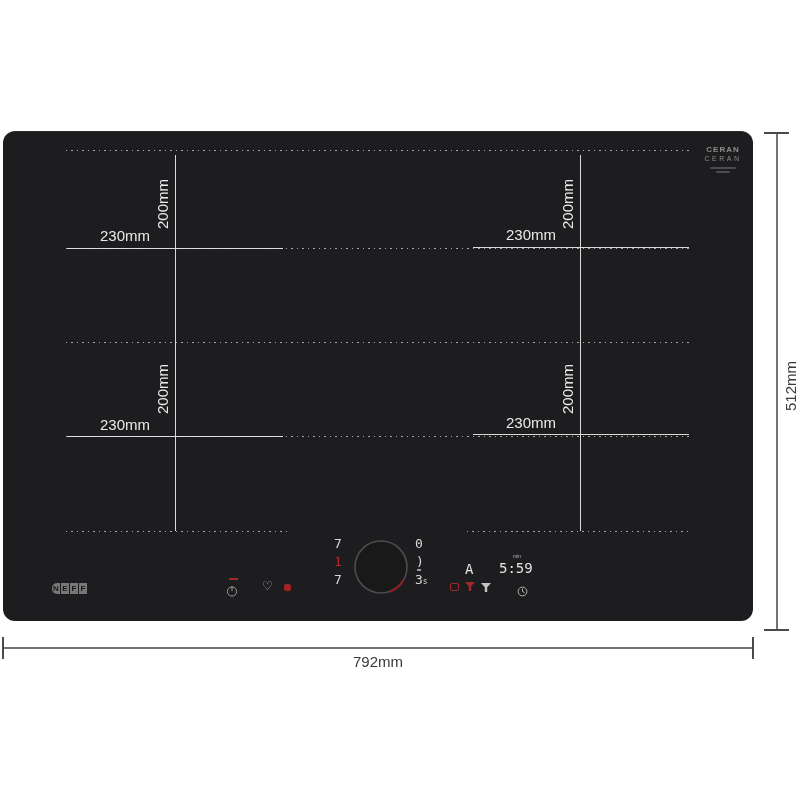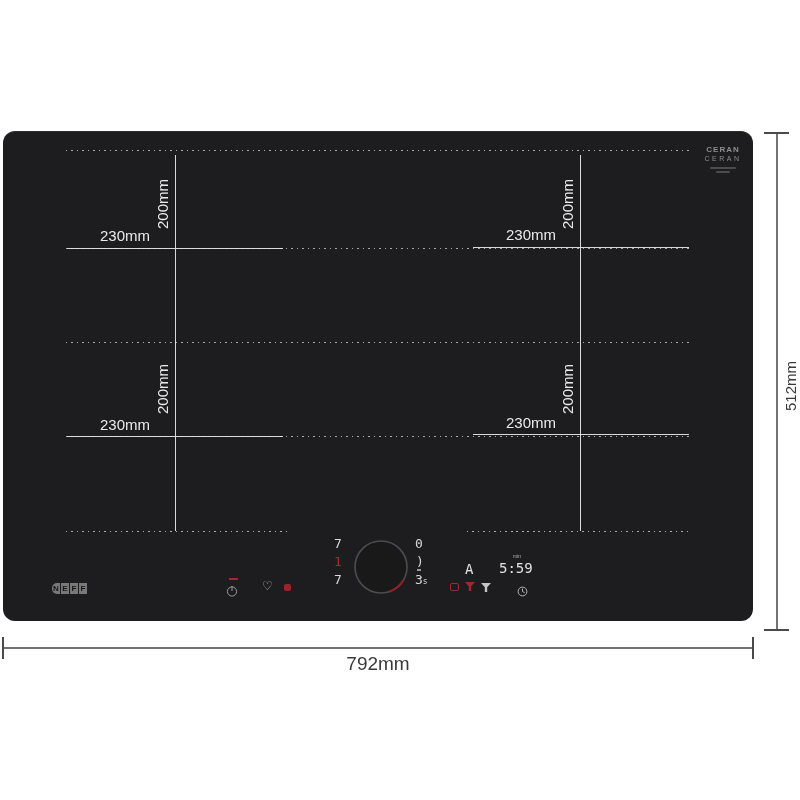--- a/index.html
+++ b/index.html
@@ -75,21 +75,21 @@
 
   
   .dim-line-v{position:absolute;left:776px;top:133px;width:2px;height:497px;background:#737373;}
   .dim-tick-h{position:absolute;left:764px;width:25px;height:2px;background:#4a4a4a;}
   #tick-top{top:132px;} #tick-bottom{top:629px;}
   .dim-label-v{position:absolute;left:782px;top:361px;writing-mode:vertical-rl;transform:rotate(180deg);
                font-size:15px;color:#3a3a3a;}
   .dim-line-h{position:absolute;left:3px;top:647px;width:750px;height:2px;background:#737373;}
   .dim-tick-v{position:absolute;top:637px;width:2px;height:22px;background:#4a4a4a;}
   #tick-left{left:2px;} #tick-right{left:752px;}
-  .dim-label-h{position:absolute;left:338px;top:653px;width:80px;text-align:center;font-size:19px;color:#3a3a3a;}
+  .dim-label-h{position:absolute;left:338px;top:653px;width:80px;text-align:center;font-size:15px;color:#3a3a3a;}
 </style>
 </head>
 <body>
 
 <div class="canvas">
 
   <div class="hob">
 
     <div class="dash" id="dash1"></div>
     <div class="dash" id="dash2"></div>

